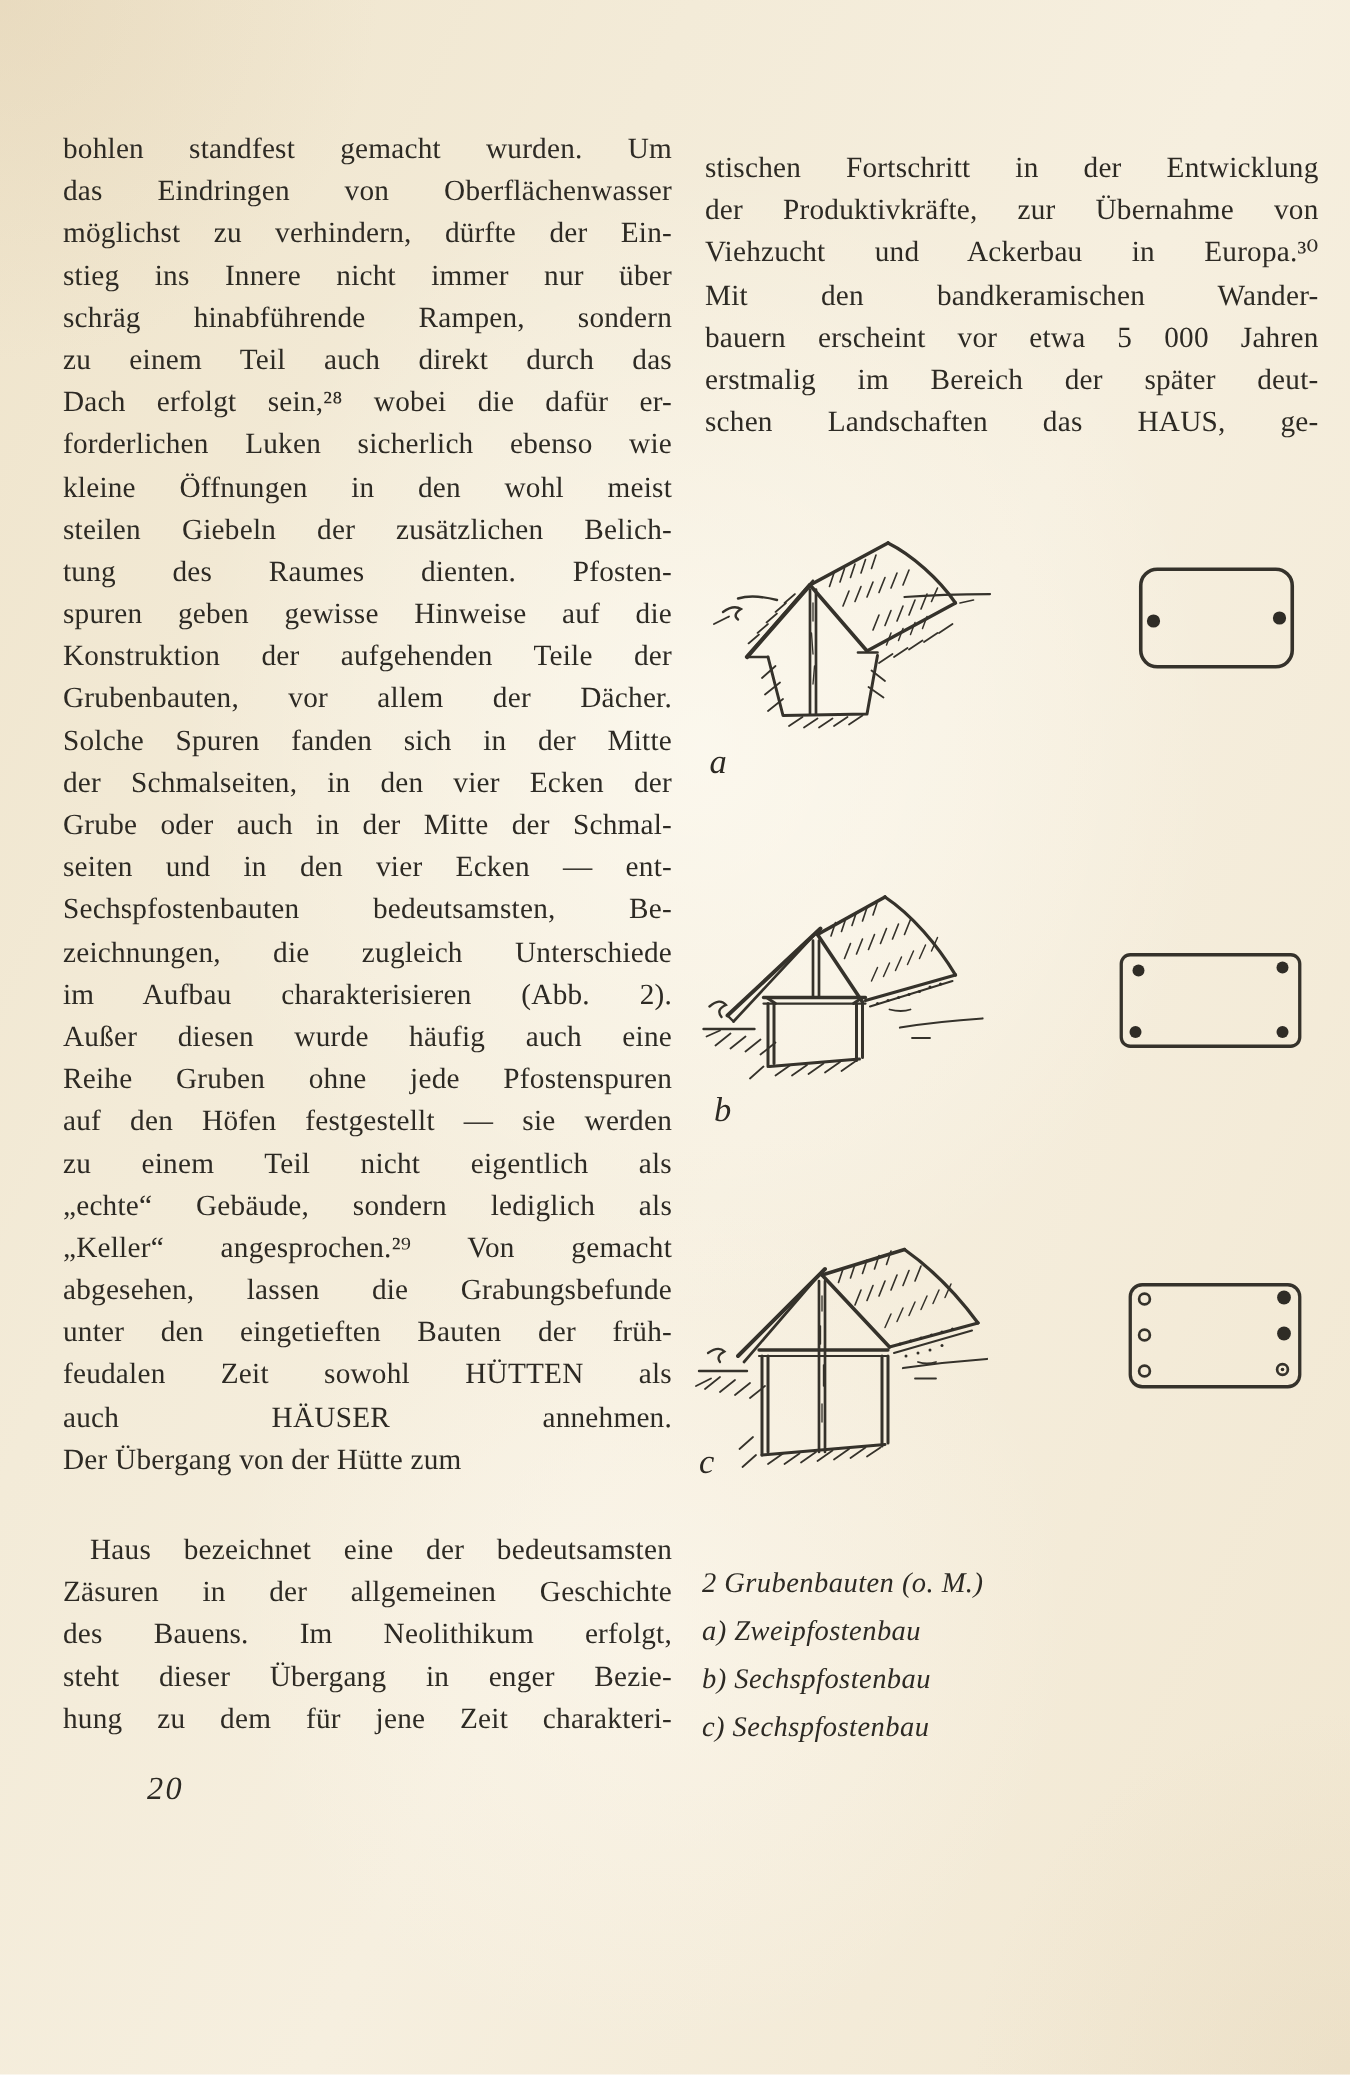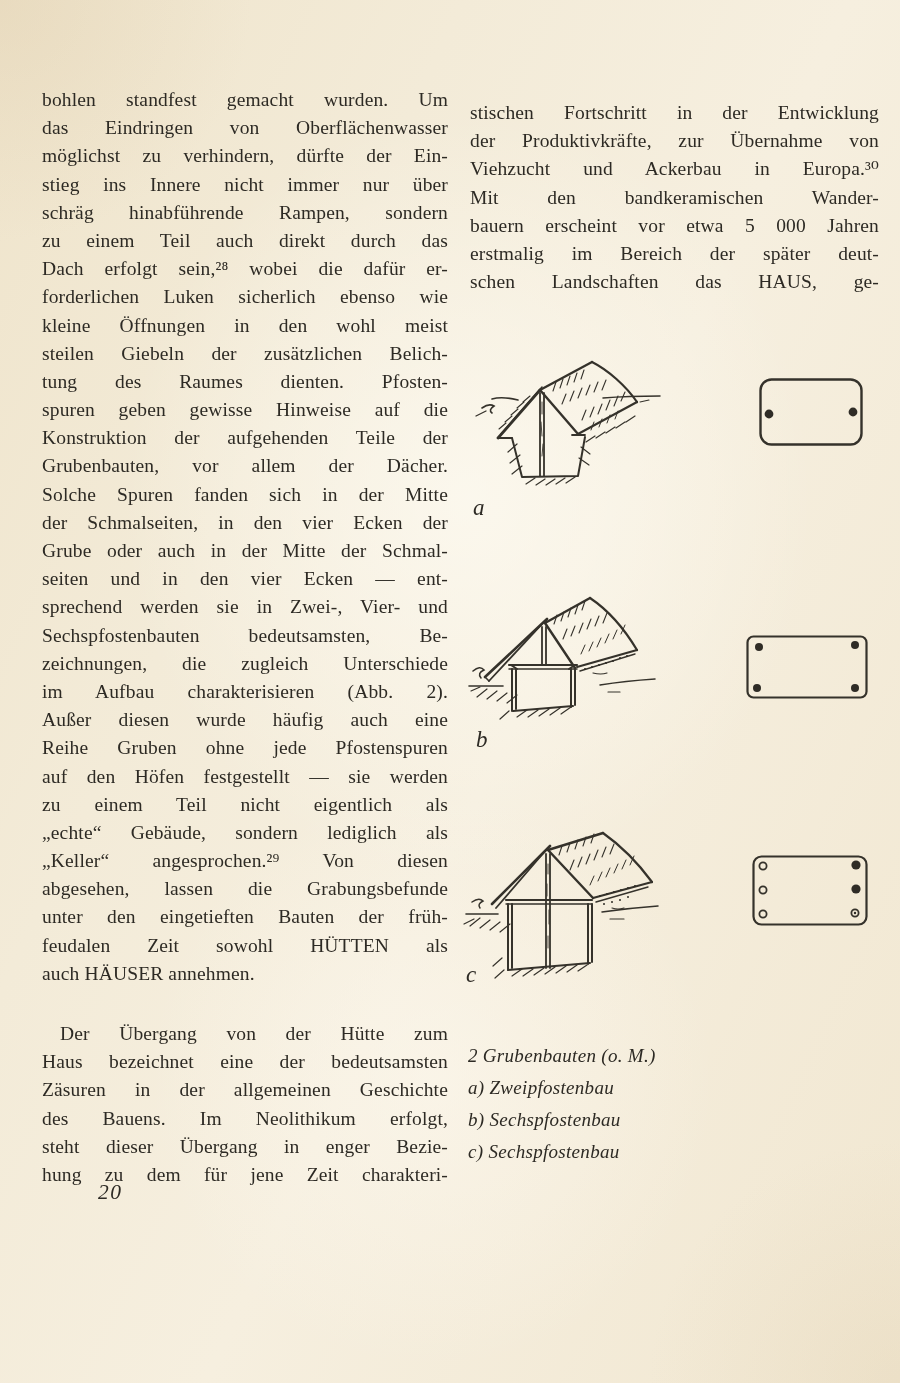--- a/index.html
+++ b/index.html
@@ -87,30 +87,29 @@
       <div class="tline">kleine Öffnungen in den wohl meist</div>
       <div class="tline">steilen Giebeln der zusätzlichen Belich-</div>
       <div class="tline">tung des Raumes dienten. Pfosten-</div>
       <div class="tline">spuren geben gewisse Hinweise auf die</div>
       <div class="tline">Konstruktion der aufgehenden Teile der</div>
       <div class="tline">Grubenbauten, vor allem der Dächer.</div>
       <div class="tline">Solche Spuren fanden sich in der Mitte</div>
       <div class="tline">der Schmalseiten, in den vier Ecken der</div>
       <div class="tline">Grube oder auch in der Mitte der Schmal-</div>
       <div class="tline">seiten und in den vier Ecken — ent-</div>
-      <div class="tline">sprechend werden sie in Zwei-, Vier- und</div>
       <div class="tline">Sechspfostenbauten bedeutsamsten, Be-</div>
       <div class="tline">zeichnungen, die zugleich Unterschiede</div>
       <div class="tline">im Aufbau charakterisieren (Abb. 2).</div>
       <div class="tline">Außer diesen wurde häufig auch eine</div>
       <div class="tline">Reihe Gruben ohne jede Pfostenspuren</div>
       <div class="tline">auf den Höfen festgestellt — sie werden</div>
       <div class="tline">zu einem Teil nicht eigentlich als</div>
       <div class="tline">„echte“ Gebäude, sondern lediglich als</div>
-      <div class="tline">„Keller“ angesprochen.²⁹ Von diesen</div>
+      <div class="tline">„Keller“ angesprochen.²⁹ Von gemacht</div>
       <div class="tline">abgesehen, lassen die Grabungsbefunde</div>
       <div class="tline">unter den eingetieften Bauten der früh-</div>
       <div class="tline">feudalen Zeit sowohl HÜTTEN als</div>
       <div class="tline">auch HÄUSER annehmen.</div>
       <div class="tline">Der Übergang von der Hütte zum</div>
       <div class="tline">Haus bezeichnet eine der bedeutsamsten</div>
       <div class="tline">Zäsuren in der allgemeinen Geschichte</div>
       <div class="tline">des Bauens. Im Neolithikum erfolgt,</div>
       <div class="tline">steht dieser Übergang in enger Bezie-</div>
       <div class="tline">hung zu dem für jene Zeit charakteri-</div>

